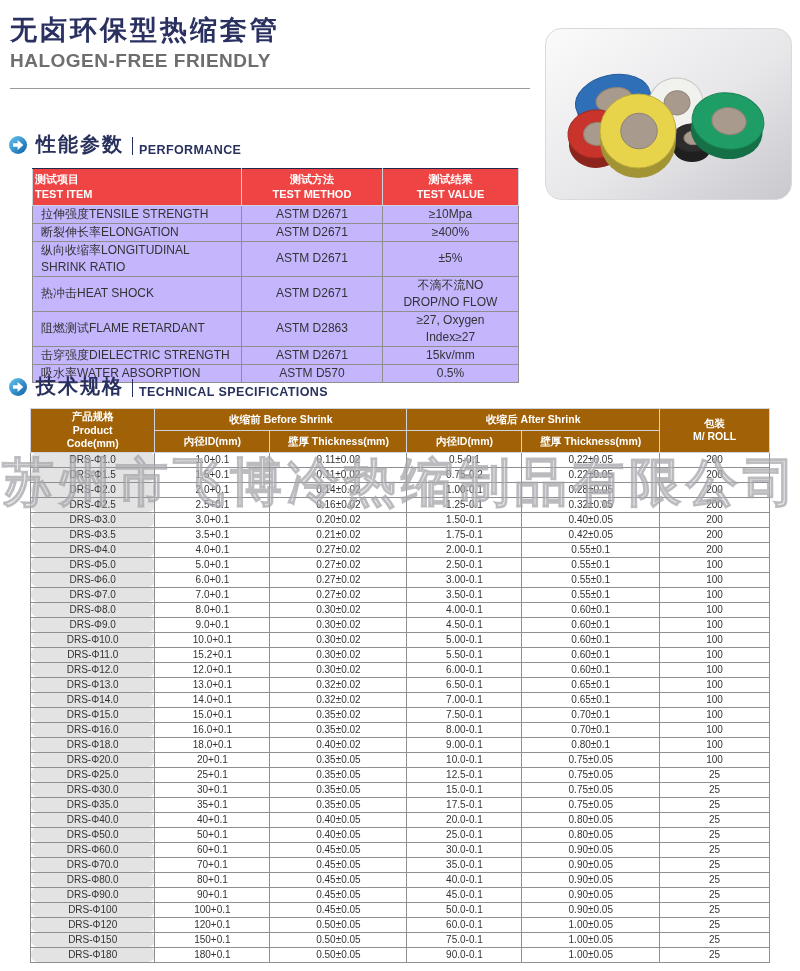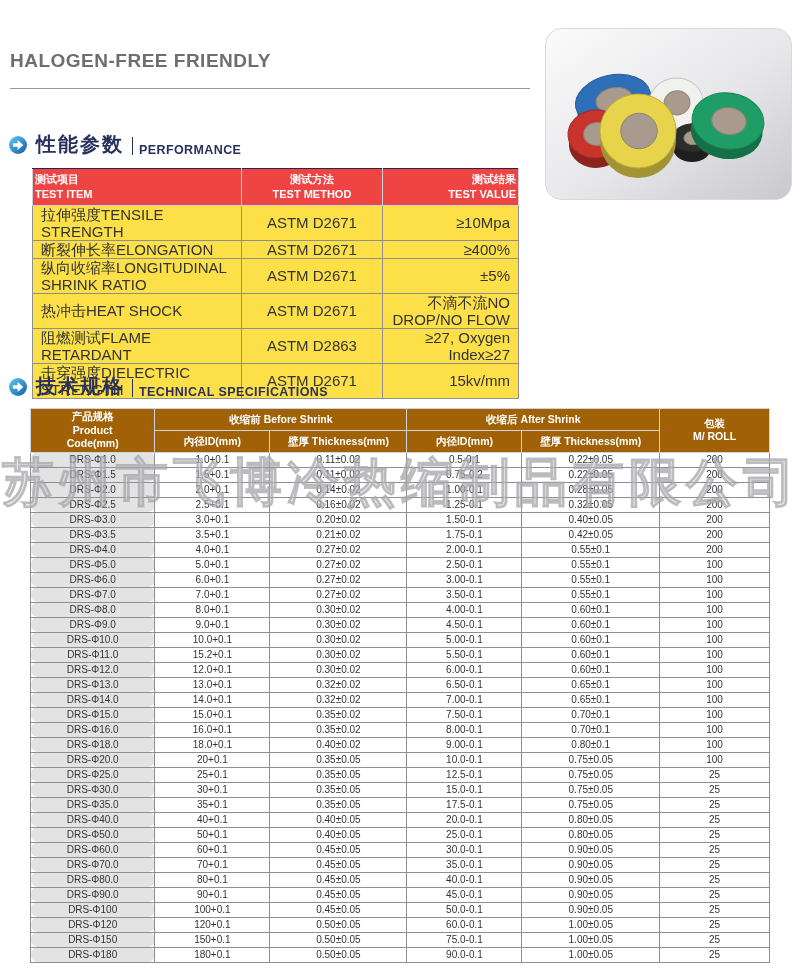--- a/index.html
+++ b/index.html
@@ -22,44 +22,45 @@
   .sec-en{font-size:12.5px;font-weight:bold;color:#28305c;letter-spacing:0.4px;
           align-self:flex-end;padding-bottom:1px;}
   #perf-head{left:8px;top:131px;}
   #tech-head{left:8px;top:373px;}
 
   
   .perf-table{position:absolute;left:32px;top:168px;width:487px;border-collapse:collapse;
               border:1px solid #6b6b6b;}
   .perf-table th{background:#ef4444;color:#fff;font-size:11px;font-weight:bold;
                  padding:3px 2px;line-height:1.35;border:1px solid #cfd3dc;border-top-color:#1f2a4d;}
-  .perf-table td{border:1px solid #8f8f8f;font-size:15px;color:#333;height:17px;
-                 line-height:17px;padding:0 8px;background:#fde047;}
+  .perf-table td{border:1px solid #8f8f8f;font-size:12px;color:#333;height:17px;
+                 line-height:17px;padding:0 8px;background:#c4b5fd;}
   .perf-table .c-item{width:43%;text-align:left;}
   .perf-table .c-method{width:29%;text-align:center;}
-  .perf-table .c-value{width:28%;text-align:right;margin-left:28px;}
+  .perf-table .c-value{width:28%;text-align:center;margin-left:28px;}
 
   
   .tech-wrap{position:absolute;left:30px;top:408px;width:740px;}
   .tech-table{width:740px;border-collapse:collapse;border:1px solid #6b6b6b;}
   .tech-table th{background:#a16207;color:#fff;font-size:10.5px;font-weight:bold;
                  padding:1px 16px;line-height:1.3;border:1px solid #cfd3dc;}
   .tech-table td{border:1px solid #8f8f8f;font-size:10px;color:#333;height:14px;
                  line-height:14px;padding:0 2px;text-align:center;background:#fff;}
   .tech-table td:first-child{background:#e3e3e3;border-radius:7px;}
 
   .watermark{position:absolute;left:-28px;top:40px;white-space:nowrap;pointer-events:none;
              font-size:52px;font-weight:bold;letter-spacing:5px;
              color:rgba(210,210,215,0.50);-webkit-text-stroke:1px rgba(150,150,155,0.55);}
 </style>
 </head>
 <body>
 
 <div class="page">
 
+  <h1 class="title-cn">无卤环保型热缩套管</h1>
   <div class="title-en">
     <div>HALOGEN-FREE FRIENDLY</div>
   </div>
   <div class="title-rule"></div>
 
   <div class="product-photo">
     <svg id="rolls-svg" width="247" height="172" viewBox="0 0 247 172">
       <defs>
         <linearGradient id="photoGrad" x1="0" y1="0" x2="1" y2="1">
           <stop offset="0" stop-color="#fbfbfb"></stop>
@@ -158,20 +159,25 @@
         <tr>
           <td class="c-item">阻燃测试FLAME RETARDANT</td>
           <td class="c-method">ASTM D2863</td>
           <td class="c-value">≥27, Oxygen Index≥27</td>
         </tr>
         <tr>
           <td class="c-item">击穿强度DIELECTRIC STRENGTH</td>
           <td class="c-method">ASTM D2671</td>
           <td class="c-value">15kv/mm</td>
         </tr>
+        <tr>
+          <td class="c-item">吸水率WATER ABSORPTION</td>
+          <td class="c-method">ASTM D570</td>
+          <td class="c-value">0.5%</td>
+        </tr>
       </tbody>
   </table>
 
   <div class="sec-head" id="tech-head">
     <span class="bullet">
       <svg width="20" height="20" viewBox="0 0 20 20">
         <circle cx="10" cy="10" r="9" fill="url(#bulletGrad)"></circle>
         <path d="M5 8.2 h4.6 V5 L15.3 10 9.6 15 V11.8 H5 z" fill="#ffffff"></path>
       </svg>
     </span>

